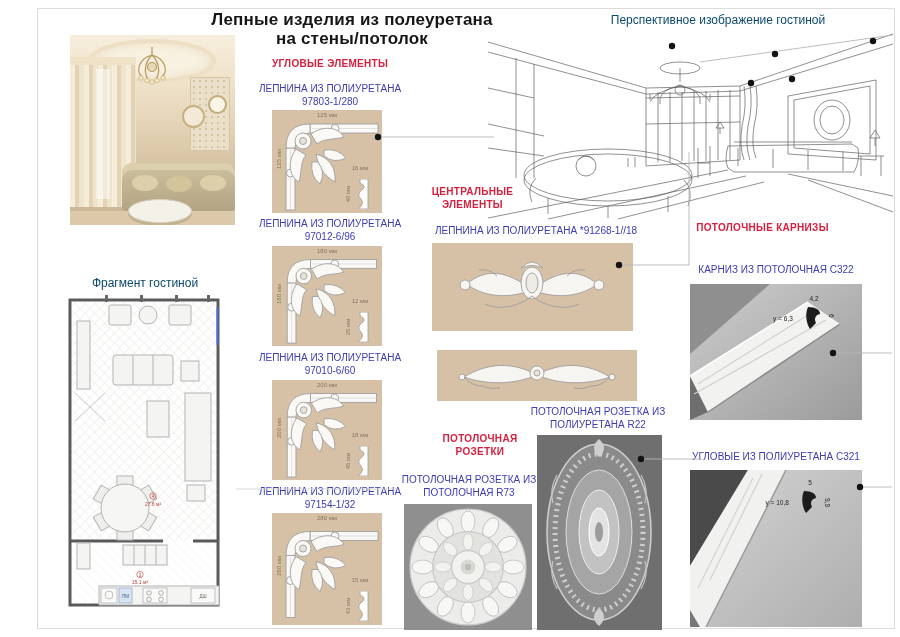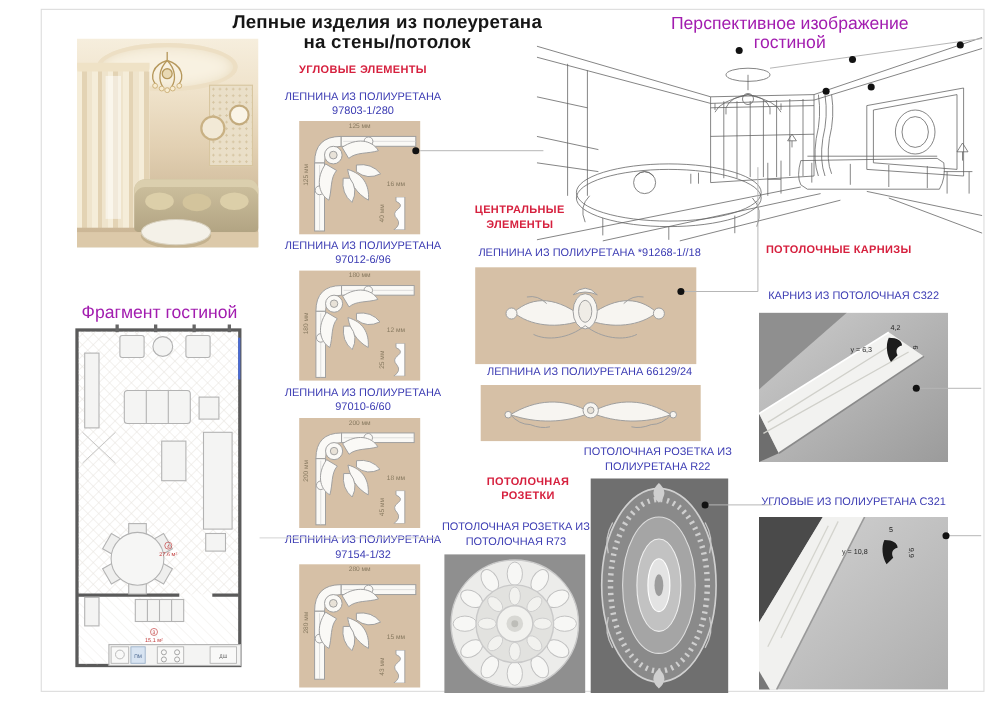--- a/index.html
+++ b/index.html
@@ -1,21 +1,21 @@
 <!DOCTYPE html>
 <html><head>
 <meta charset="utf-8">
 <style>
   html,body{margin:0;padding:0;background:#ffffff;}
   .page{position:relative;width:900px;height:637px;background:#fff;overflow:hidden;
         font-family:Liberation Sans, sans-serif;}
   .abs{position:absolute;}
   .frame{border:1px solid #dcdcdc;}
   .title{font-weight:bold;font-size:17px;line-height:19px;color:#161616;text-align:center;letter-spacing:.2px;}
-  .caption{font-size:16px;color:#a21caf;text-align:center;}
+  .caption{font-size:12px;color:#0c4a6e;text-align:center;}
   .red-h{font-size:10px;font-weight:bold;color:#d6203e;text-align:center;line-height:13px;letter-spacing:.3px;}
   .blue-l{font-size:10px;color:#3b3bb3;text-align:center;line-height:12.5px;}
   .beige{background:#d6c0a6;}
   .panel svg.orn{position:absolute;left:0;top:0;width:100%;height:100%;}
   .dim{font-size:6px;color:#86785f;white-space:nowrap;}
   .dim-top{position:absolute;top:2px;left:0;right:0;text-align:center;}
   .dim-left{position:absolute;left:-8px;top:45%;transform:rotate(-90deg);width:30px;text-align:center;}
   .profile-box{position:absolute;right:4px;bottom:4px;width:36px;height:44px;}
   .profile-box .p-top{position:absolute;top:0;left:0;right:0;text-align:center;}
   .profile-box .p-side{position:absolute;left:-9px;top:60%;transform:rotate(-90deg);width:30px;text-align:center;}
@@ -347,21 +347,20 @@
         <path d="M84,16 Q95,4 106,16 Q95,11 84,16 Z"></path>
         <ellipse cx="95" cy="31" rx="11" ry="16"></ellipse>
         <ellipse cx="95" cy="31" rx="6" ry="10" fill="#efece6"></ellipse>
         <path d="M95,44 C80,56 60,58 48,52" fill="none"></path>
         <path d="M95,44 C110,56 130,58 142,52" fill="none"></path>
         <path d="M60,24 q-8,-8 -18,-6" fill="none"></path>
         <path d="M130,24 q8,-8 18,-6" fill="none"></path>
       </g>
     </svg>
   </div>
-  <div class="abs blue-l" style="left:425px;top:333px;width:222px">ЛЕПНИНА ИЗ ПОЛИУРЕТАНА 66129/24</div>
   <div class="abs beige" style="left:437px;top:350px;width:200px;height:51px">
     <svg style="position:absolute;left:5px;top:5px" width="190" height="40" viewBox="0 0 190 40">
       <g stroke="#9e9e9e" stroke-width="0.9" fill="#f7f5f1">
         <path d="M95,20 C70,6 45,8 22,22 C45,30 72,30 95,20 Z"></path>
         <path d="M95,20 C120,6 145,8 168,22 C145,30 118,30 95,20 Z"></path>
         <circle cx="95" cy="18" r="7"></circle>
         <circle cx="95" cy="18" r="3" fill="#e8e2d8"></circle>
         <circle cx="20" cy="22" r="3"></circle>
         <circle cx="170" cy="22" r="3"></circle>
         <path d="M22,22 q8,9 18,9 M40,31 q10,4 18,2" fill="none"></path>

